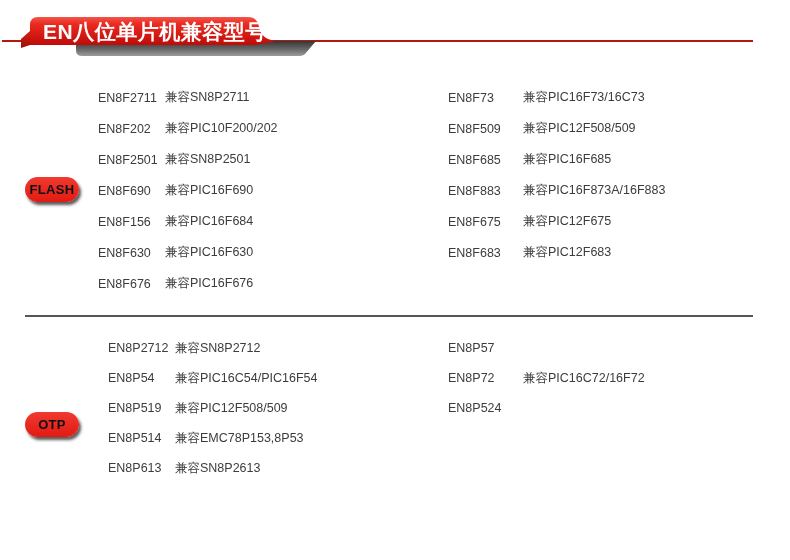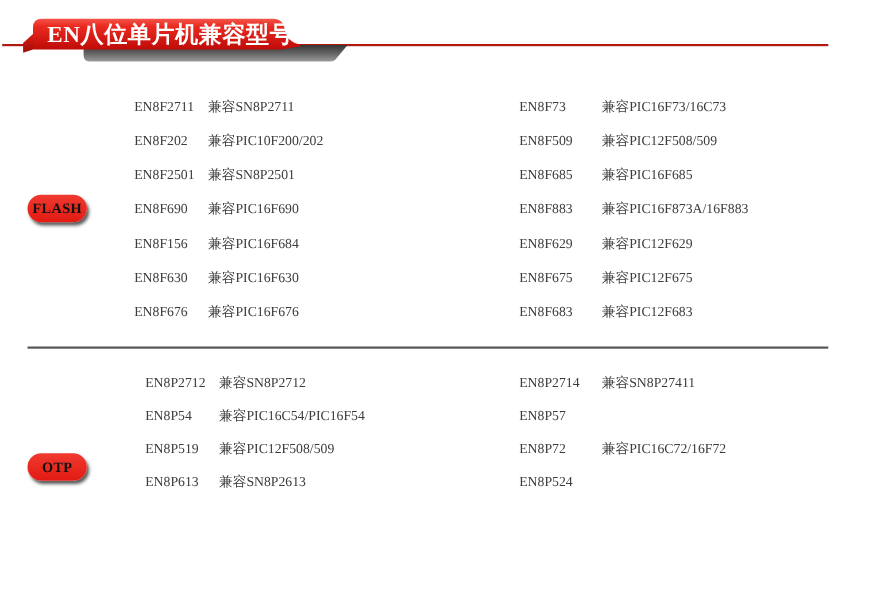--- a/index.html
+++ b/index.html
@@ -1,21 +1,21 @@
 <!DOCTYPE html>
 <html><head>
 <meta charset="utf-8">
 <style>
   html, body { margin: 0; padding: 0; background: #ffffff; }
   .page {
     position: relative;
     width: 790px;
     height: 560px;
     background: #ffffff;
-    font-family: Liberation Serif, serif;
+    font-family: Liberation Sans, sans-serif;
     overflow: hidden;
   }
 
   
   .top-line {
     position: absolute;
     left: 2px;
     top: 40px;
     width: 751px;
     height: 2px;
@@ -69,21 +69,20 @@
   .col-otp-left    { left: 108px;  top: 333px; }
   .col-otp-right   { left: 448px; top: 333px; }
 
   .row {
     display: flex;
     align-items: center;
     height: 31px;
     font-size: 12.5px;
     color: #3c3c3c;
     white-space: nowrap;
-    margin-left: 24px;
   }
   .col-otp-left .row, .col-otp-right .row { height: 30px; }
   .part { display: inline-block; width: 67px; flex: 0 0 auto; }
   .col-flash-right .part, .col-otp-right .part { width: 75px; }
   .compat { display: inline-block; }
 
   
   .divider {
     position: absolute;
     left: 25px;
@@ -169,24 +168,20 @@
       </div>
       <div class="row">
         <span class="part">EN8F685</span>
         <span class="compat">兼容PIC16F685</span>
       </div>
       <div class="row">
         <span class="part">EN8F883</span>
         <span class="compat">兼容PIC16F873A/16F883</span>
       </div>
       <div class="row">
-        <span class="part">EN8F629</span>
-        <span class="compat">兼容PIC12F629</span>
-      </div>
-      <div class="row">
         <span class="part">EN8F675</span>
         <span class="compat">兼容PIC12F675</span>
       </div>
       <div class="row">
         <span class="part">EN8F683</span>
         <span class="compat">兼容PIC12F683</span>
       </div>
     </div>
 
   <div class="divider"></div>
@@ -199,30 +194,30 @@
       </div>
       <div class="row">
         <span class="part">EN8P54</span>
         <span class="compat">兼容PIC16C54/PIC16F54</span>
       </div>
       <div class="row">
         <span class="part">EN8P519</span>
         <span class="compat">兼容PIC12F508/509</span>
       </div>
       <div class="row">
+        <span class="part">EN8P514</span>
+        <span class="compat">兼容EMC78P153,8P53</span>
+      </div>
+      <div class="row">
         <span class="part">EN8P613</span>
         <span class="compat">兼容SN8P2613</span>
       </div>
     </div>
   <div class="col col-otp-right">
       <div class="row">
-        <span class="part">EN8P2714</span>
-        <span class="compat">兼容SN8P27411</span>
-      </div>
-      <div class="row">
         <span class="part">EN8P57</span>
       </div>
       <div class="row">
         <span class="part">EN8P72</span>
         <span class="compat">兼容PIC16C72/16F72</span>
       </div>
       <div class="row">
         <span class="part">EN8P524</span>
       </div>
     </div>

